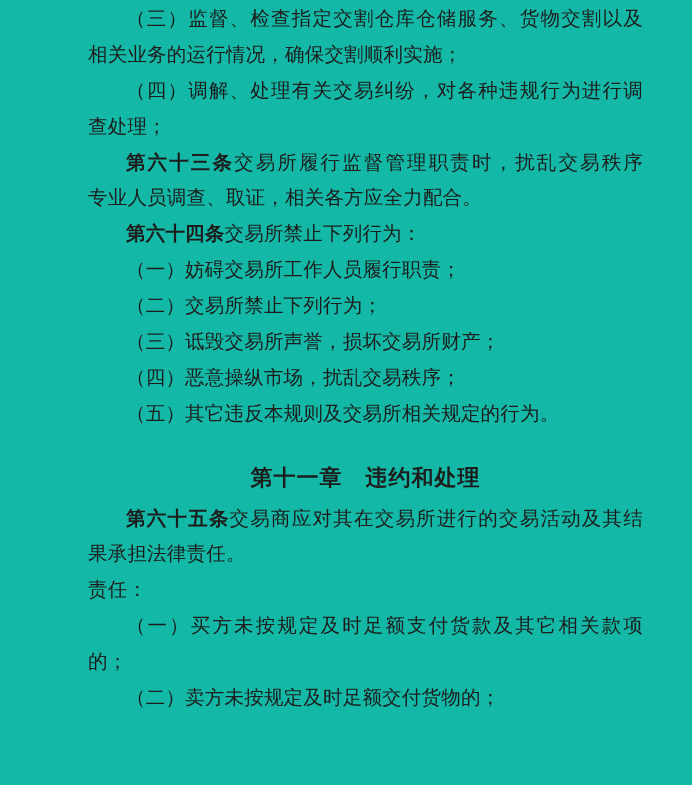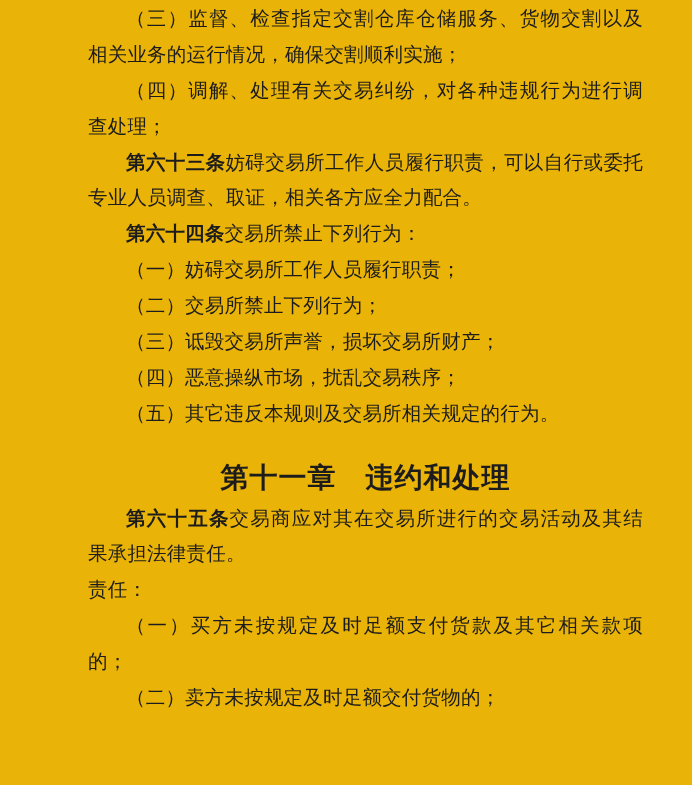--- a/index.html
+++ b/index.html
@@ -4,21 +4,21 @@
 <style>
   html, body {
     margin: 0;
     padding: 0;
     background: #ffffff;
   }
   .page {
     position: relative;
     width: 692px;
     height: 785px;
-    background: #eab308;
+    background: #14b8a6;
     overflow: hidden;
     font-family: "Liberation Serif", "DejaVu Serif", serif;
   }
   .content {
     position: absolute;
     left: 88px;
     top: 1px;
     width: 555px;
     color: #1c1c1c;
   }
@@ -38,21 +38,21 @@
     text-align: justify;
     text-align-last: justify;
   }
   .num {
     font-weight: bold;
     font-family: "Liberation Sans", "DejaVu Sans", sans-serif;
   }
   .chapter {
     text-align: center;
     font-weight: bold;
-    font-size: 28px;
+    font-size: 22px;
     margin-top: 28px;
     margin-bottom: 5px;
     padding-left: 0;
     font-family: "Liberation Sans", "DejaVu Sans", sans-serif;
     letter-spacing: 1px;
   }
 </style>
 </head>
 <body>
 
@@ -61,21 +61,21 @@
 
     <div class="line indent fill"><span>（三）监督、检查指定交割仓库仓储服务、货物交割以及</span></div>
 
     <div class="line"><span>相关业务的运行情况，确保交割顺利实施；</span></div>
 
     <div class="line indent fill"><span>（四）调解、处理有关交易纠纷，对各种违规行为进行调</span></div>
 
     <div class="line"><span>查处理；</span></div>
 
 
-    <div class="line indent fill"><span class="num">第六十三条</span><span>妨碍交易所工作人员履行职责，可以自行或委托</span></div>
+    <div class="line indent fill"><span class="num">第六十三条</span><span>交易所履行监督管理职责时，扰乱交易秩序</span></div>
 
     <div class="line"><span>专业人员调查、取证，相关各方应全力配合。</span></div>
 
     <div class="line indent"><span class="num">第六十四条</span><span>交易所禁止下列行为：</span></div>
 
     <div class="line indent"><span>（一）妨碍交易所工作人员履行职责；</span></div>
 
     <div class="line indent"><span>（二）交易所禁止下列行为；</span></div>
 
     <div class="line indent"><span>（三）诋毁交易所声誉，损坏交易所财产；</span></div>

